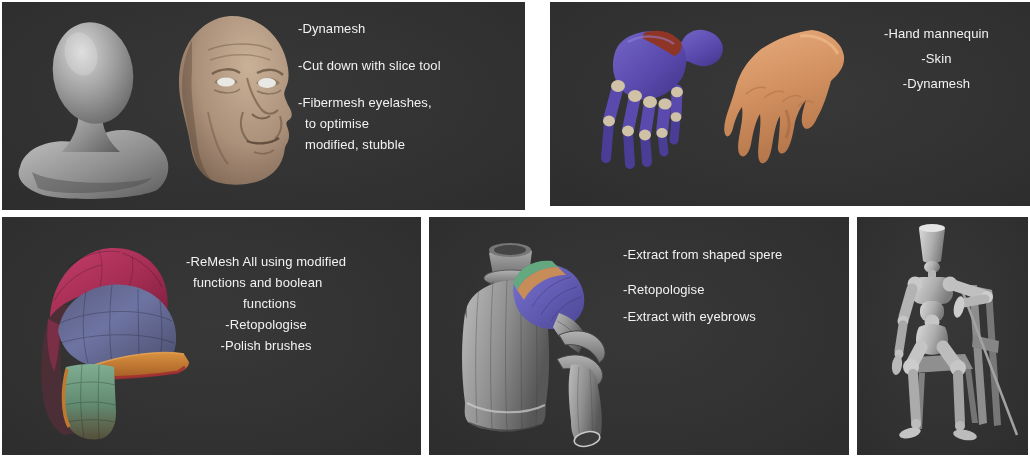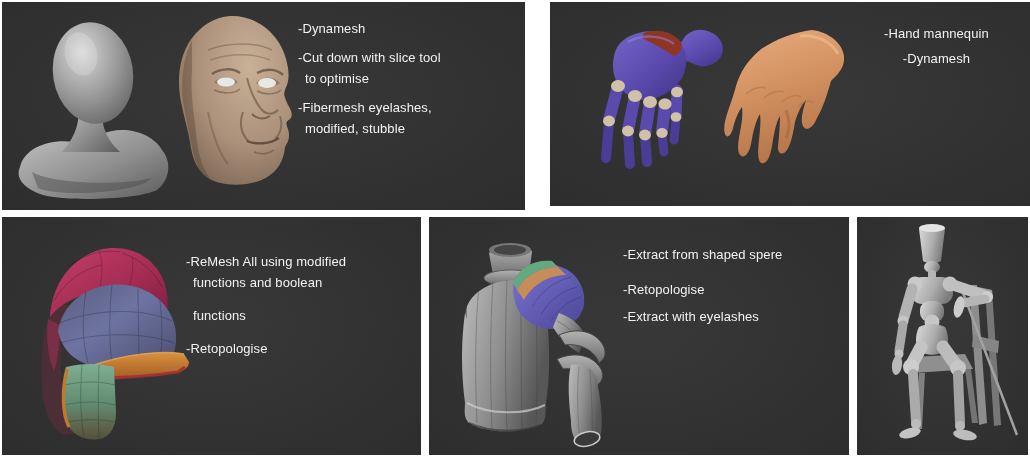--- a/index.html
+++ b/index.html
@@ -27,22 +27,22 @@
     font-size:13px;
     line-height:21px;
     letter-spacing:0.1px;
     white-space:nowrap;
   }
   .p0 .notes{left:296px;top:16px;}
   .p1 .notes{left:334px;top:21px;}
   .p2 .notes{left:184px;top:34px;}
   .p3 .notes{left:194px;top:27px;}
   .line.cont{padding-left:7px;}
-  .line.gap{margin-top:8px;}
-  .line.gap-sm{margin-top:12px;}
+  .line.gap{margin-top:16px;}
+  .line.gap-sm{margin-top:0;text-align:center;}
   .line.gap-md{margin-top:6px;}
   .line.gap-lg{margin-top:14px;}
   .p1 .line{margin-bottom:4px;}
 </style>
 </head>
 <body>
 
 <div class="figure">
 
   <section class="panel p0">
@@ -105,22 +105,22 @@
 
         <path d="M245 139 C254 143 268 142 277 136" fill="none" stroke="#4e3b2c" stroke-width="2.4" opacity="0.75"></path>
         <path d="M252 150 C259 153 267 152 272 148" fill="none" stroke="#5d4936" stroke-width="1.6" opacity="0.5"></path>
 
         <path d="M206 110 C210 130 216 150 226 162" fill="none" stroke="#5d4936" stroke-width="2" opacity="0.35"></path>
       </g>
     </svg>
     <div class="notes">
       <div class="line">-Dynamesh</div>
       <div class="line gap">-Cut down with slice tool</div>
+      <div class="line gap">-Fibermesh eyelashes,</div>
       <div class="line cont">to optimise</div>
-      <div class="line gap">-Fibermesh eyelashes,</div>
       <div class="line cont">modified, stubble</div>
     </div>
   </section>
 
   <section class="panel p1">
     <svg width="496" height="208" viewBox="0 0 496 208">
       <defs>
         <linearGradient id="b_purp" x1="0" y1="0" x2="1" y2="1">
           <stop offset="0%" stop-color="#7265c6"></stop>
             <stop offset="55%" stop-color="#5b4aae"></stop>
@@ -183,20 +183,21 @@
         <path d="M232 100 C239 94 246 92 251 95" fill="none" stroke="#a96d41" stroke-width="1.6" opacity="0.45"></path>
         <path d="M248 104 C254 99 260 98 264 101" fill="none" stroke="#a96d41" stroke-width="1.6" opacity="0.4"></path>
 
         <path d="M236 108 C240 118 240 128 236 136" fill="none" stroke="#9c6038" stroke-width="3" opacity="0.45"></path>
 
         <path d="M250 34 C266 32 282 40 288 52" fill="none" stroke="#f2c08f" stroke-width="3" opacity="0.6"></path>
       </g>
     </svg>
     <div class="notes">
       <div class="line">-Hand mannequin</div>
+      <div class="line">-Skin</div>
       <div class="line">-Dynamesh</div>
     </div>
   </section>
 
   <section class="panel p2">
     <svg width="419" height="238" viewBox="0 0 419 238">
       <defs>
         <linearGradient id="c_crest" x1="0" y1="0" x2="1" y2="1">
           <stop offset="0%" stop-color="#c43e6b"></stop>
             <stop offset="60%" stop-color="#a32c52"></stop>
@@ -251,20 +252,21 @@
           <path d="M64 205 C82 202 100 202 112 205"></path>
         </g>
         <path d="M65 152 C60 172 60 196 67 210" fill="none" stroke="#c07a30" stroke-width="3.5"></path>
       </g>
     </svg>
     <div class="notes">
       <div class="line">-ReMesh All using modified</div>
       <div class="line cont">functions and boolean</div>
       <div class="line cont gap-sm">functions</div>
       <div class="line gap-sm">-Retopologise</div>
+      <div class="line gap-sm">-Polish brushes</div>
     </div>
   </section>
 
   <section class="panel p3">
     <svg width="420" height="238" viewBox="0 0 420 238">
       <defs>
         <linearGradient id="d_steel" x1="0" y1="0" x2="1" y2="0.4">
           <stop offset="0%" stop-color="#bcbcbc"></stop>
             <stop offset="55%" stop-color="#8d8d8d"></stop>
             <stop offset="100%" stop-color="#575757"></stop>
@@ -314,21 +316,21 @@
         <path d="M128 142 C146 134 164 138 172 152 C176 160 172 168 164 170 C160 158 148 150 134 152 Z" fill="url(#d_steel2)" stroke="#454545" stroke-width="1"></path>
 
         <path d="M142 148 C156 146 166 152 168 164 C172 184 174 202 172 216 C170 226 158 230 150 226 C144 222 142 214 142 204 C140 186 138 164 142 148 Z" fill="url(#d_steel)"></path>
         <path d="M150 150 C148 172 148 198 151 222 M161 152 C162 174 164 198 163 224" fill="none" stroke="#3c3c3c" stroke-width="1" opacity="0.3"></path>
         <ellipse cx="158" cy="222" rx="13" ry="7" transform="rotate(-12 158 222)" fill="#3a3a3a" stroke="#c9c9c9" stroke-width="1.5"></ellipse>
       </g>
     </svg>
     <div class="notes">
       <div class="line">-Extract from shaped spere</div>
       <div class="line gap-lg">-Retopologise</div>
-      <div class="line gap-md">-Extract with eyelashes</div>
+      <div class="line gap-md">-Extract with eyebrows</div>
     </div>
   </section>
 
   <section class="panel p4">
     <svg width="171" height="238" viewBox="0 0 171 238">
       <defs>
         <linearGradient id="e_fig" x1="0" y1="0" x2="1" y2="0.3">
           <stop offset="0%" stop-color="#dadada"></stop>
             <stop offset="60%" stop-color="#aeaeae"></stop>
             <stop offset="100%" stop-color="#7d7d7d"></stop>

